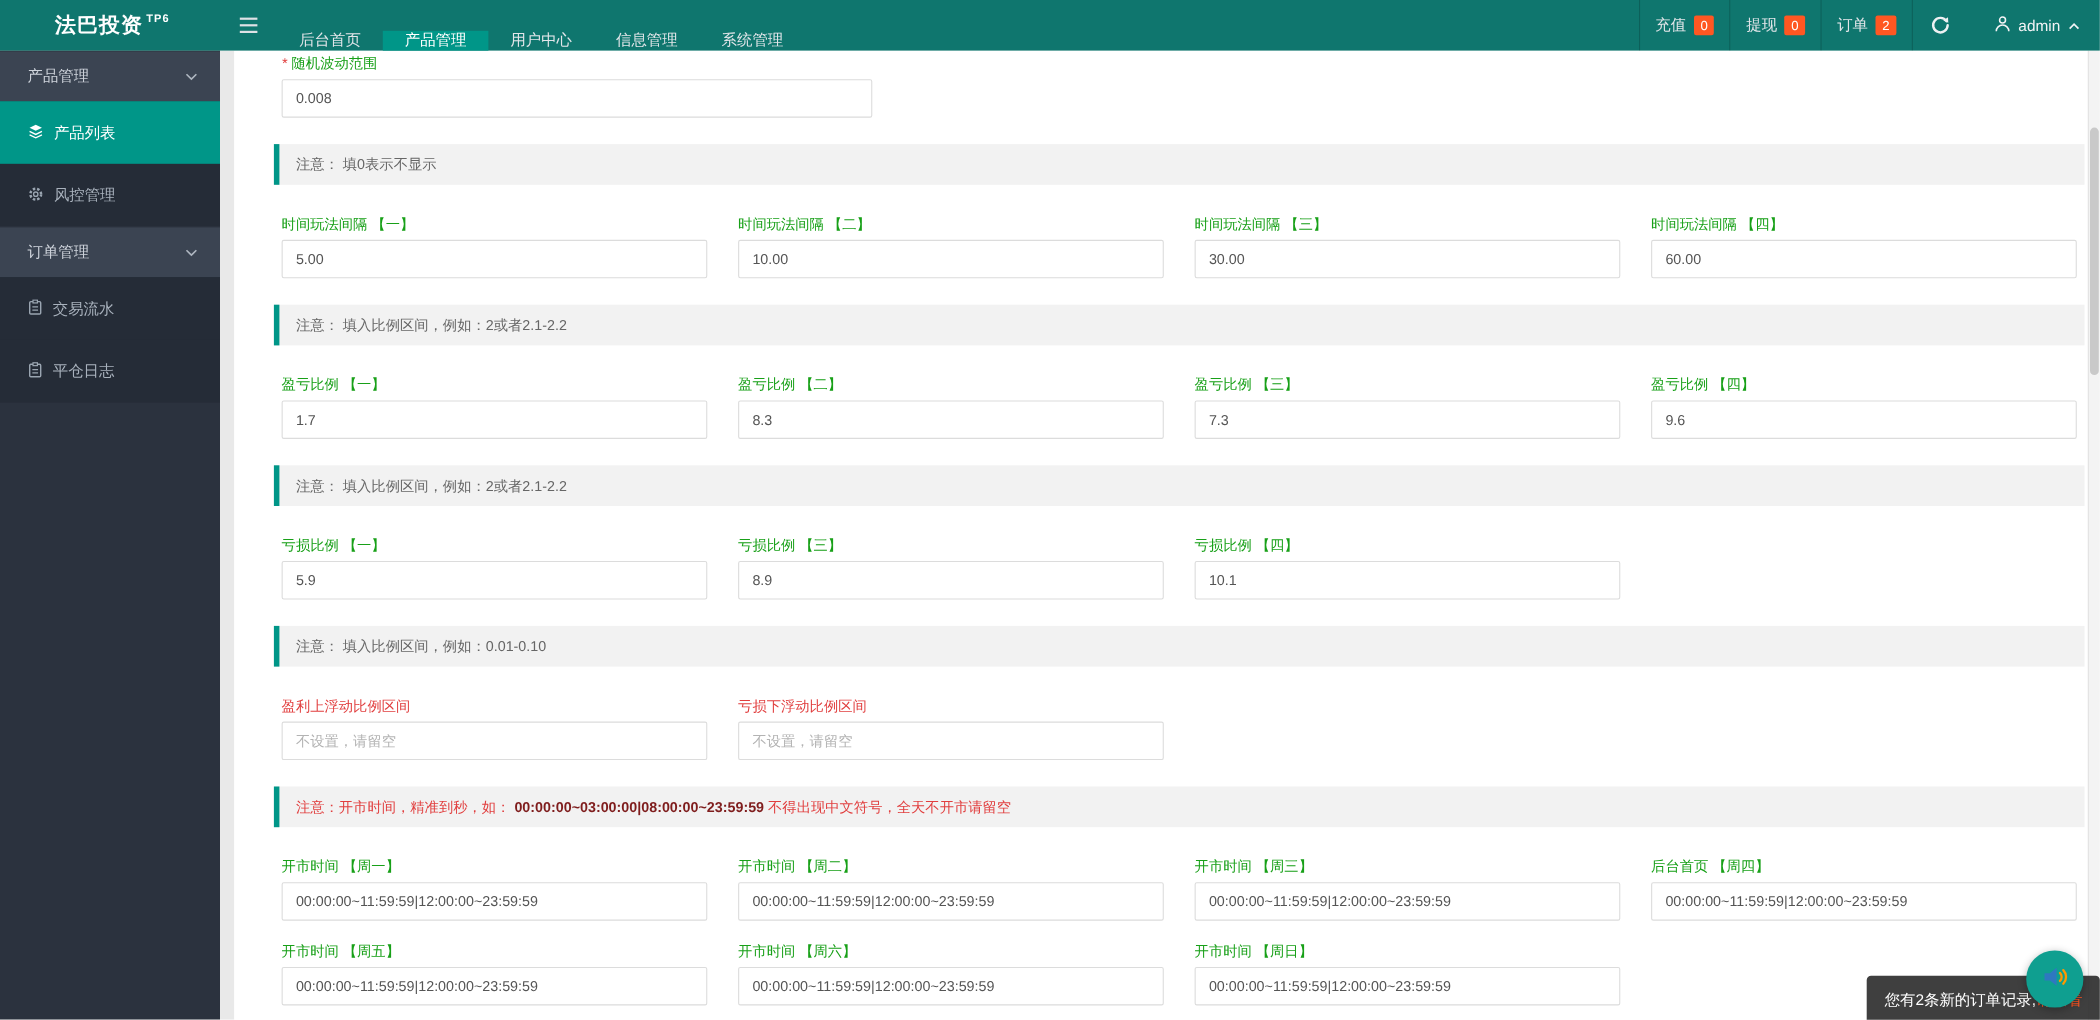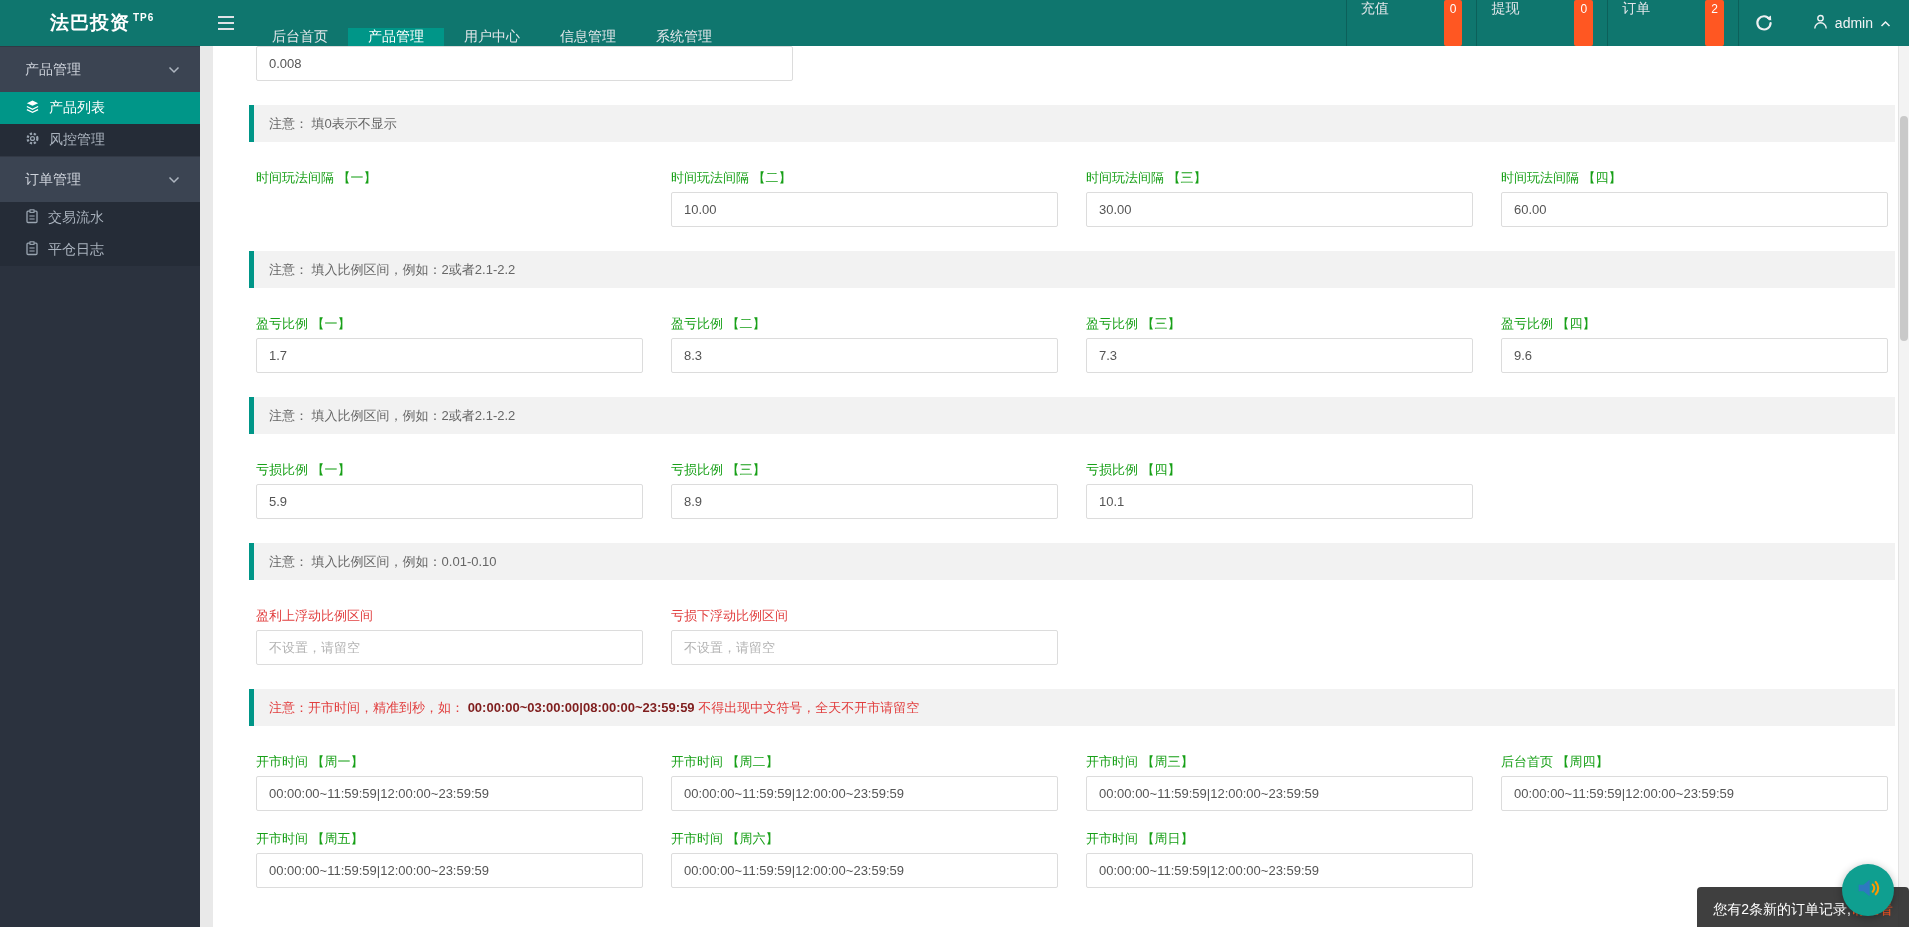--- a/index.html
+++ b/index.html
@@ -10,29 +10,29 @@
   
   .topbar{position:absolute;top:0;left:0;width:100%;height:46px;background:#0f766e;display:flex;align-items:stretch;z-index:30;}
   .logo{width:200px;display:flex;align-items:center;padding-left:50px;box-sizing:border-box;color:#fff;font-size:19px;font-weight:bold;letter-spacing:1px;}
   .logo sup{font-size:10px;font-weight:bold;margin-left:3px;transform:translateY(-6px);}
   .hamburger{display:flex;flex-direction:column;justify-content:center;align-items:center;padding:0 18px;cursor:pointer;}
   .hamburger i{display:block;width:16px;height:2px;background:#dfe2e6;margin:2px 0;}
   .topmenu{display:flex;align-items:flex-end;}
   .topmenu .tmitem{display:flex;align-items:center;padding:0 20px;color:#e3e6ea;font-size:14px;cursor:pointer;text-decoration:none;}
   .topmenu .tmitem.active{background:#009688;color:#fff;}
   .topright{margin-left:auto;display:flex;align-items:stretch;}
-  .stat{display:flex;padding:0 14px;color:#e3e6ea;font-size:14px;cursor:pointer;border-left:1px solid rgba(0,0,0,0.18);gap:48px;}
+  .stat{display:flex;align-items:center;padding:0 14px;color:#e3e6ea;font-size:14px;cursor:pointer;border-left:1px solid rgba(0,0,0,0.18);}
   .badge{background:#ff5722;color:#fff;font-size:12px;line-height:18px;padding:0 6px;border-radius:2px;margin-left:7px;}
   .iconbtn{display:flex;align-items:center;padding:0 16px;border-left:1px solid rgba(0,0,0,0.18);cursor:pointer;}
   .userbox{display:flex;align-items:center;gap:7px;padding:0 18px 0 24px;color:#f2f3f5;font-size:14px;cursor:pointer;}
   
   .sidebar{position:absolute;top:46px;left:0;width:200px;bottom:0;background:#2b323e;z-index:20;}
   .sgroup{height:45px;display:flex;align-items:center;padding:0 20px 0 25px;background:#3b4452;color:#ced3db;font-size:14px;cursor:pointer;border-top:1px solid rgba(0,0,0,0.15);}
   .sgroup .chev{margin-left:auto;display:flex;}
-  .sitem{height:32px;display:flex;align-items:center;gap:9px;padding-left:25px;background:#252c37;color:#a9b2bd;font-size:14px;cursor:pointer;}
+  .sitem{height:57px;display:flex;align-items:center;gap:9px;padding-left:25px;background:#252c37;color:#a9b2bd;font-size:14px;cursor:pointer;}
   .sitem.active{background:#009688;color:#fff;}
   .sitem svg,.sgroup svg{flex:0 0 auto;}
   .gapstrip{position:absolute;top:46px;left:200px;width:13px;bottom:0;background:#e9e9e9;z-index:5;}
   
   .content{position:absolute;top:46px;left:213px;right:10px;bottom:0;background:#fff;box-sizing:border-box;padding:0 4px 0 36px;overflow:hidden;z-index:6;}
   .flabel{display:block;color:#18a018;font-size:13px;line-height:14px;margin:5px 0 7px;}
   .flabel.redlbl{color:#e13e3e;}
   .req{color:#e13e3e;margin-right:4px;}
   .finput{display:block;width:100%;height:35px;border:1px solid #dcdcdc;border-radius:2px;padding:0 12px;font-size:13px;color:#555;box-sizing:border-box;outline:none;background:#fff;}
   .finput::placeholder{color:#b3b3b3;}
@@ -163,28 +163,30 @@
       </svg>
     </span>
     <span>平仓日志</span>
   </div>
 </aside>
 <div class="gapstrip"></div>
 
 <main class="content">
 
   <div class="fitem-first">
+    <label class="flabel"><i class="req">*</i><span>随机波动范围</span></label>
     <input class="finput" type="text" value="0.008" style="">
   </div>
 
   <div class="note"><span>注意：  填0表示不显示</span></div>
 
   <div class="grid4">
     <div>
       <label class="flabel">时间玩法间隔 【一】</label>
+      <input class="finput" type="text" value="5.00" style="">
     </div>
     <div>
       <label class="flabel">时间玩法间隔 【二】</label>
       <input class="finput" type="text" value="10.00" style="">
     </div>
     <div>
       <label class="flabel">时间玩法间隔 【三】</label>
       <input class="finput" type="text" value="30.00" style="">
     </div>
     <div>

